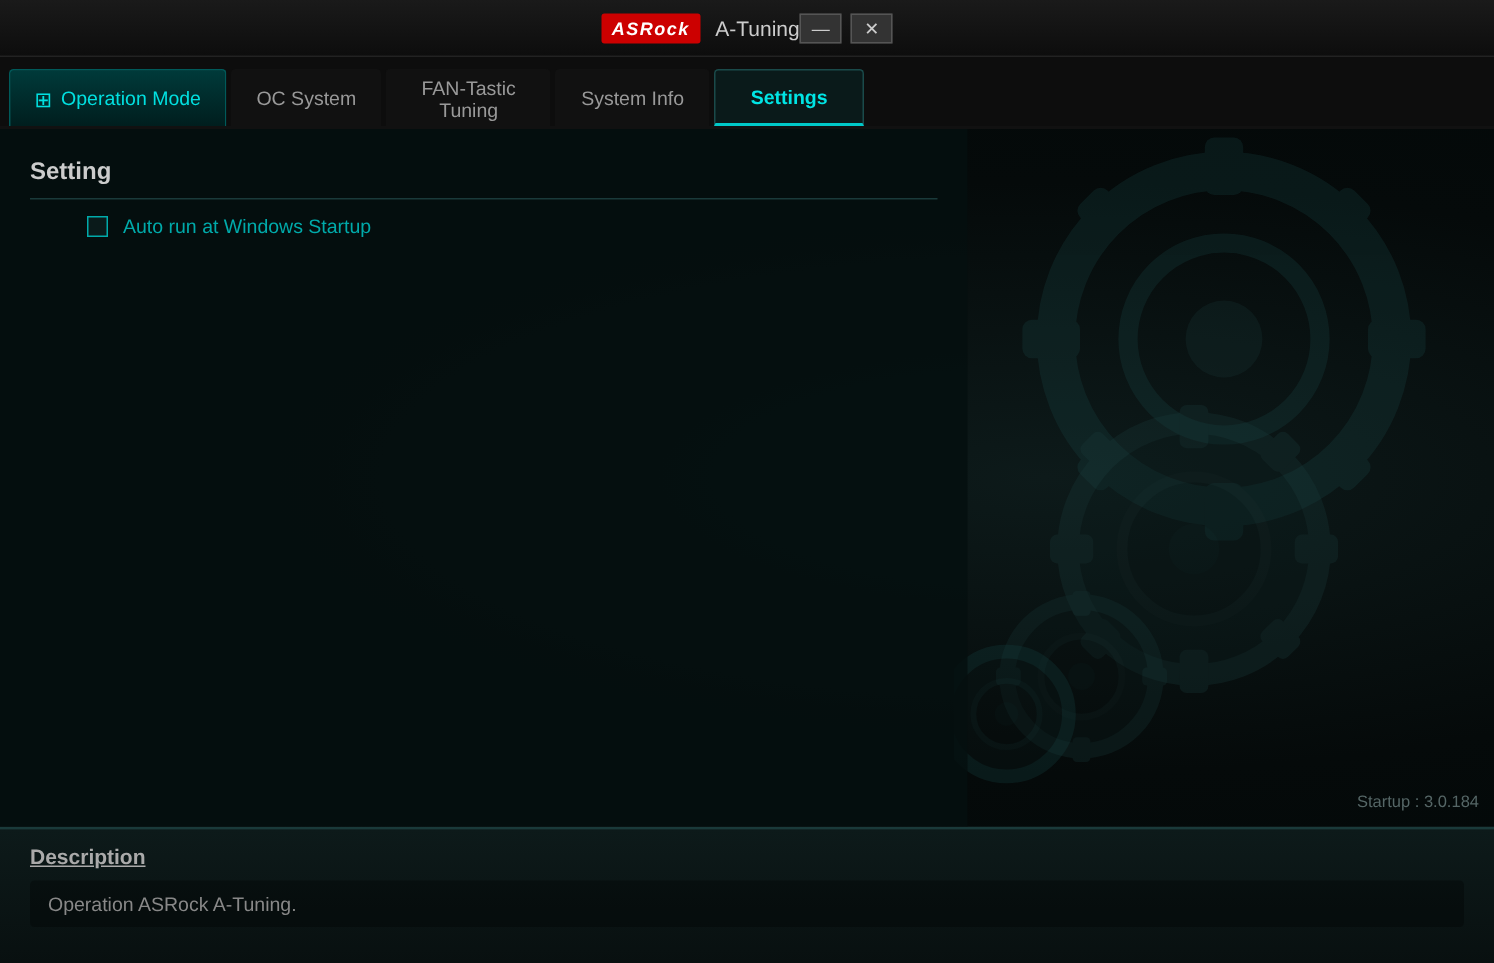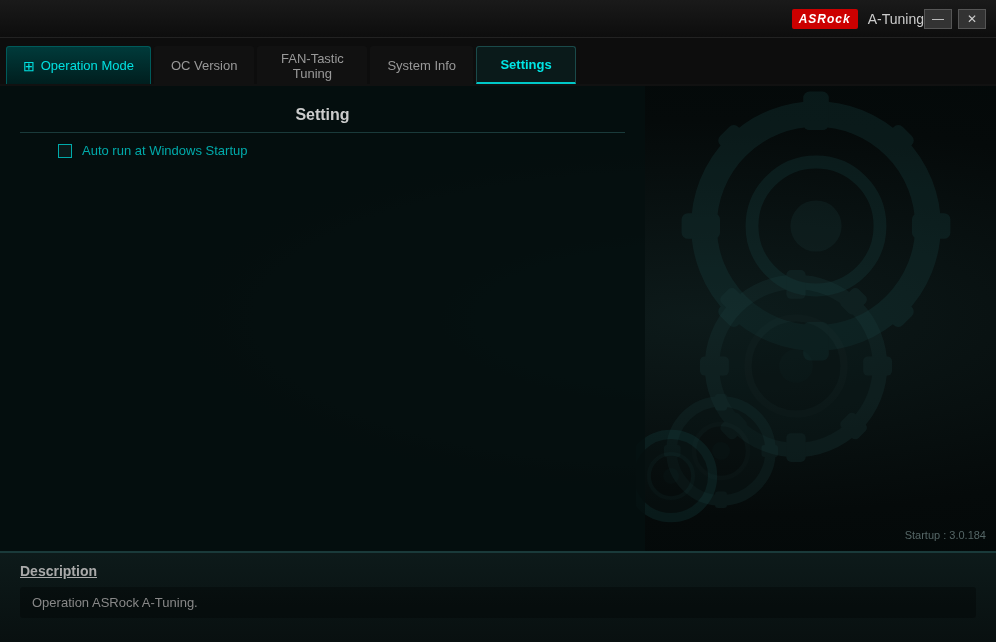--- a/index.html
+++ b/index.html
@@ -10,21 +10,21 @@
       background: #0a0a0a;
       font-family: 'Segoe UI', Arial, sans-serif;
       overflow: hidden;
       position: relative;
     }
 
     
     #title-bar {
       display: flex;
       align-items: center;
-      justify-content: flex-end;
+      justify-content: center;
       height: 38px;
       background: linear-gradient(180deg, #1a1a1a 0%, #0d0d0d 100%);
       border-bottom: 1px solid #222;
       padding: 0 10px;
     }
 
     #title-left {
       display: flex;
       align-items: center;
       gap: 10px;
@@ -126,21 +126,20 @@
       padding: 20px;
     }
 
     #setting-title {
       color: #cccccc;
       font-size: 16px;
       font-weight: bold;
       margin-bottom: 8px;
       border-bottom: 1px solid #1a3a3a;
       padding-bottom: 8px;
-      text-align: center;
     }
 
     #auto-run-checkbox-row {
       display: flex;
       align-items: center;
       gap: 10px;
       margin-top: 10px;
       padding-left: 38px;
     }
 
@@ -222,21 +221,21 @@
     <button class="win-btn close">✕</button>
   </div>
 </div>
 
 <div id="nav-tabs">
   <div class="nav-tab operation-mode">
     <span style="font-size:14px;">⊞</span>
     <span>Operation Mode</span>
   </div>
   <div class="nav-tab">
-    <span>OC Version</span>
+    <span>OC System</span>
   </div>
   <div class="nav-tab" style="min-width:110px;">
     <span>FAN-Tastic<br>Tuning</span>
   </div>
   <div class="nav-tab">
     <span>System Info</span>
   </div>
   <div class="nav-tab active">
     <span>Settings</span>
   </div>

